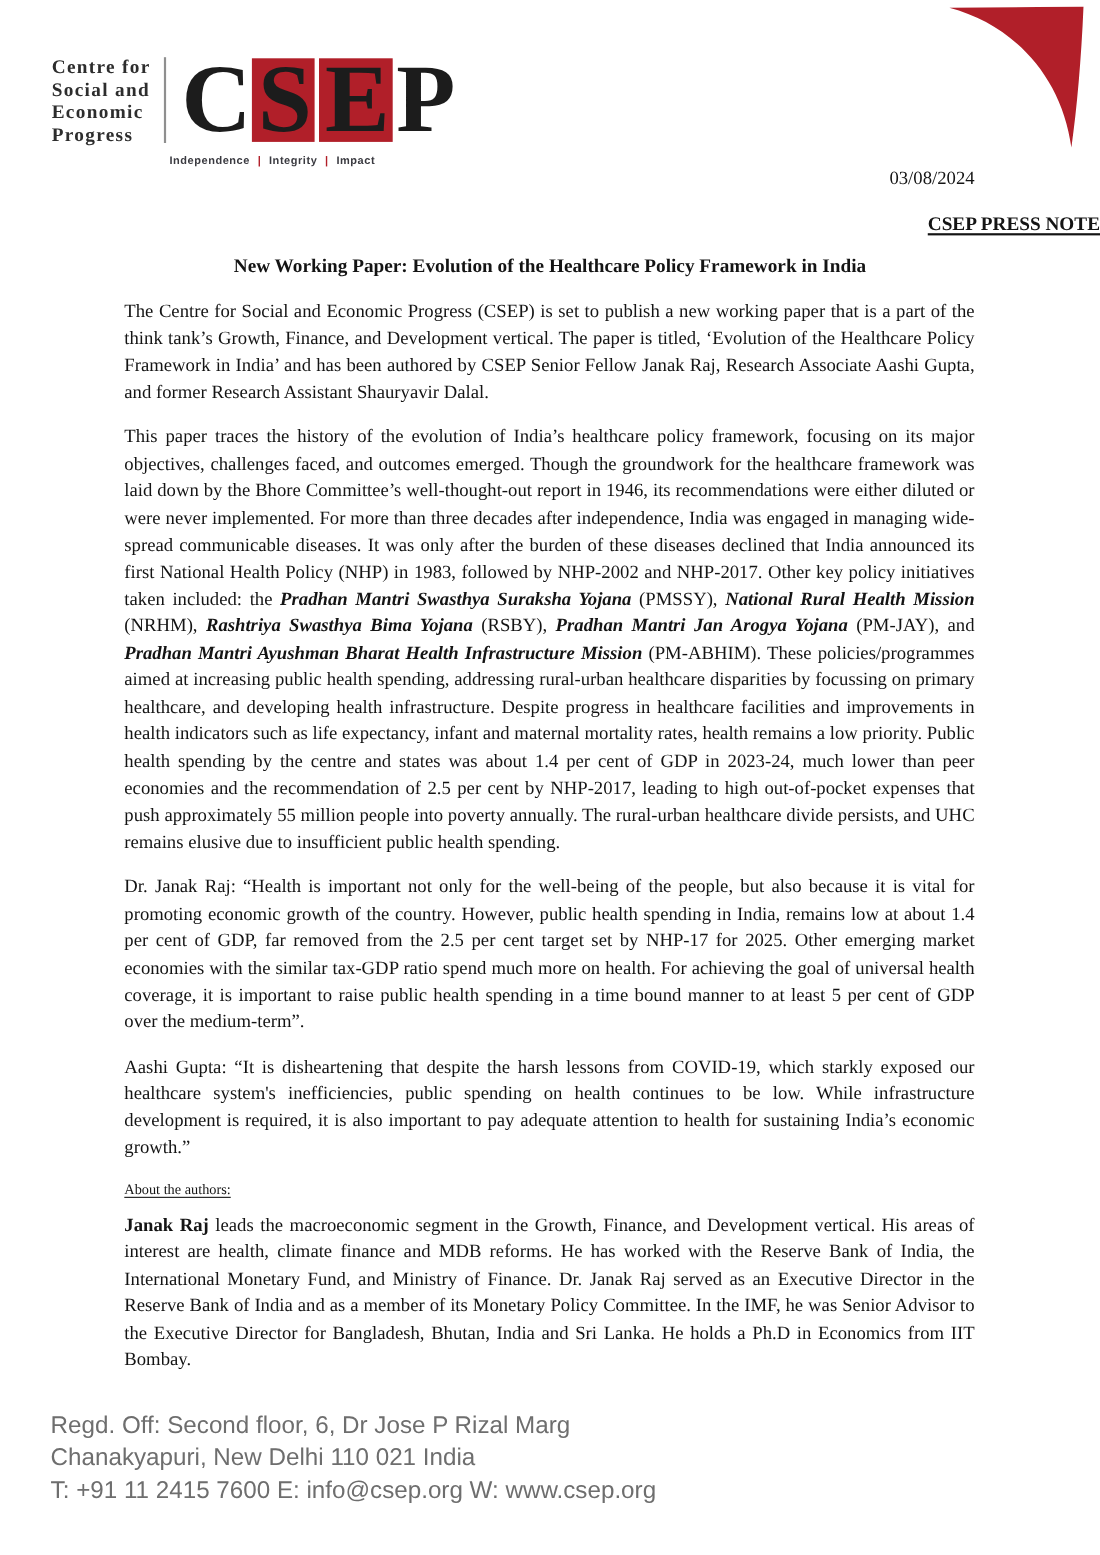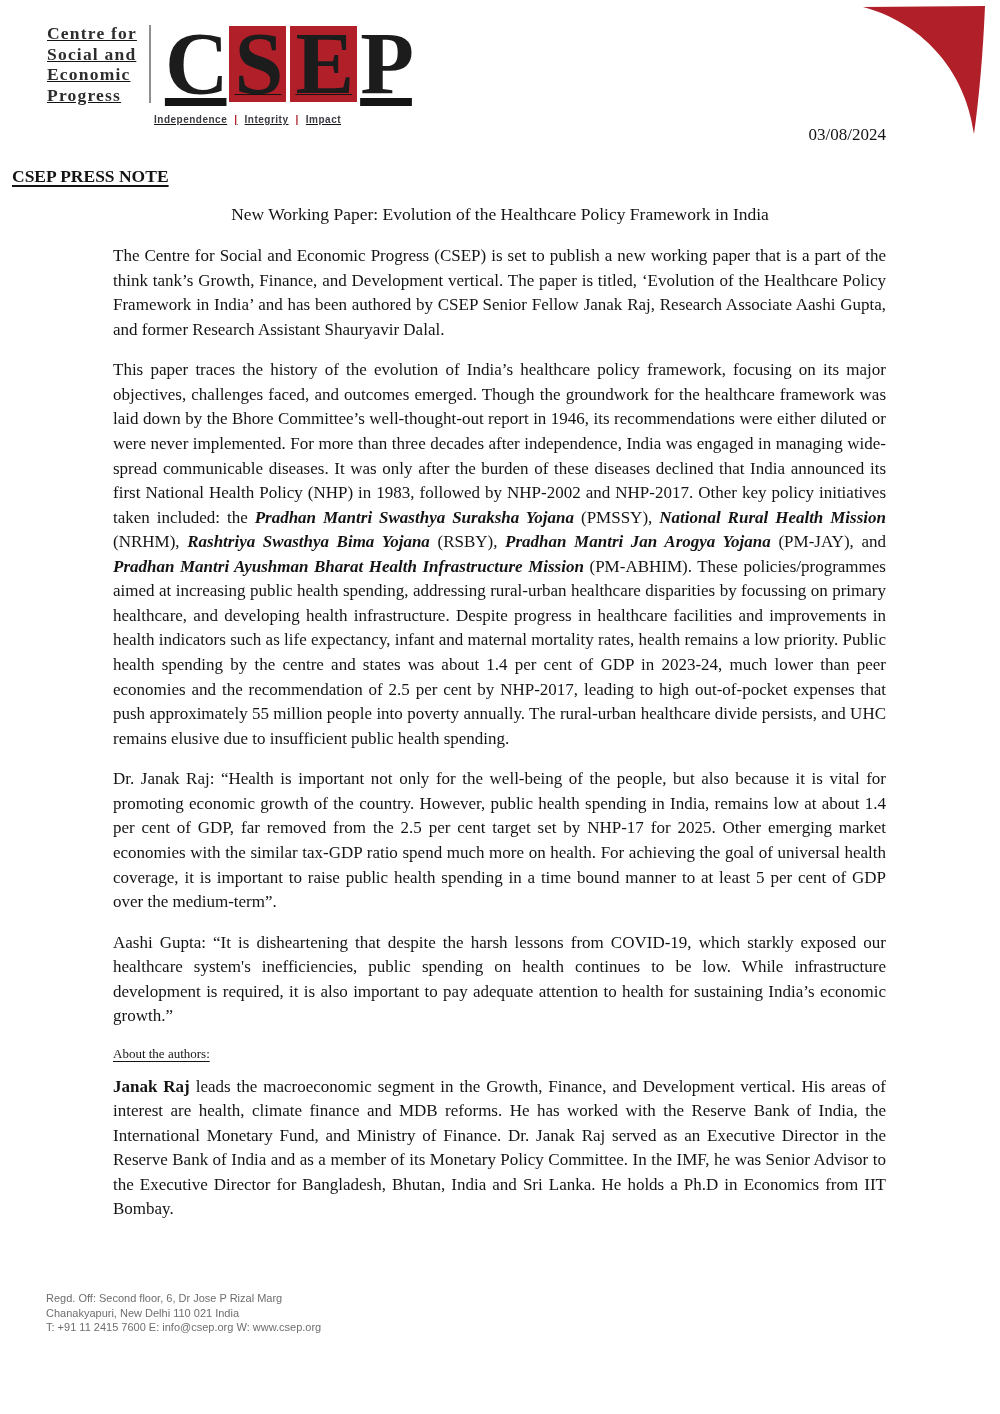--- a/index.html
+++ b/index.html
@@ -14,21 +14,21 @@
     width:1000px;height:1414px;
     margin:0 auto;
     background:#ffffff;
     font-family:"Liberation Serif",serif;
     color:var(--body-text);
     overflow:hidden;
   }
   
   .corner{position:absolute;top:6px;right:12px;}
   
-  .header{padding:23px 0 0 47px;text-decoration:underline;}
+  .header{padding:50px 0 0 47px;}
   .logo-row{display:flex;align-items:center;}
   .org-text{
     font-family:"Liberation Serif",serif;
     font-weight:700;
     font-size:17.5px;
     line-height:20.5px;
     letter-spacing:1.2px;
     color:#2d2d2d;
     white-space:nowrap;
   }
@@ -57,33 +57,33 @@
     color:#3a3a40;
   }
   .tagline .pipe{color:var(--brand-red);margin:0 7px;font-weight:700;}
   
   .date-row{
     margin:0 114px 0 0;
     text-align:right;
     font-size:17px;
   }
   .doc-title{
-    margin:21px 12px 0;
-    text-align:left;
+    margin:21px 0 0;
+    text-align:right;
     font-size:17.5px;
     font-weight:700;
     text-decoration:underline;
     text-decoration-thickness:1.5px;
     text-underline-offset:3px;
   }
   .doc-subtitle{
     margin:17px 0 0;
     text-align:center;
     font-size:17.5px;
-    font-weight:400;
+    font-weight:700;
   }
   
   .content{
     margin:19px 114px 0 113px;
     font-size:17px;
     line-height:1.445;
   }
   .para{margin:0 0 16px;text-align:justify;}
   .para em{font-style:italic;font-weight:bold;}
   .para strong{font-weight:700;}
@@ -102,23 +102,23 @@
     left:46px;top:1272px;
     font-family:"Liberation Sans",sans-serif;
   }
   .footer-org{
     color:var(--brand-red);
     font-weight:700;
     font-size:17px;
     letter-spacing:0.2px;
   }
   .footer-lines{
-    margin-top:19px;
+    margin-top:9px;
     color:var(--footer-gray);
-    font-size:11px;
+    font-size:22px;
     line-height:1.34;
   }
 </style>
 </head>
 <body>
 
 <div class="page">
 
   <svg class="corner" width="125" height="132" viewBox="0 0 125 132" aria-hidden="true">
     <path d="M0,1 L122,0 C120,48 116,93 111,128 C102,62 57,16 0,1 Z" fill="#B11F29"></path>

